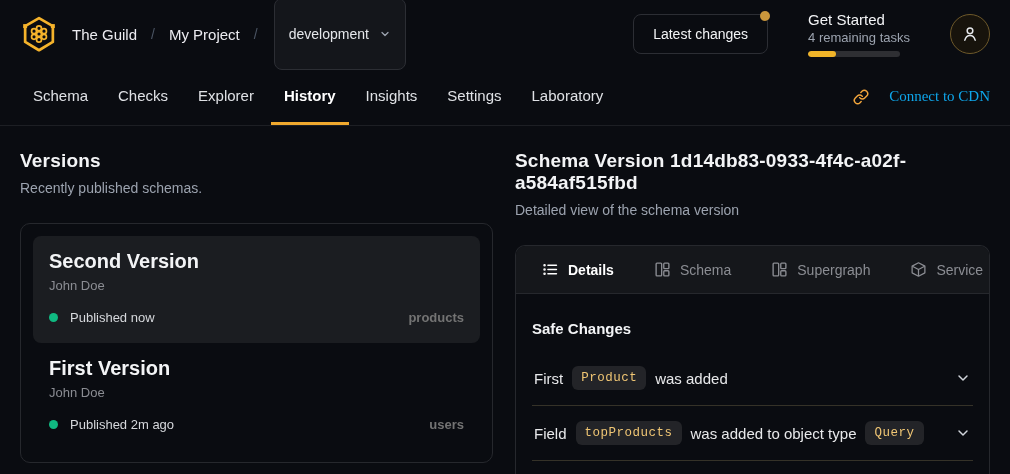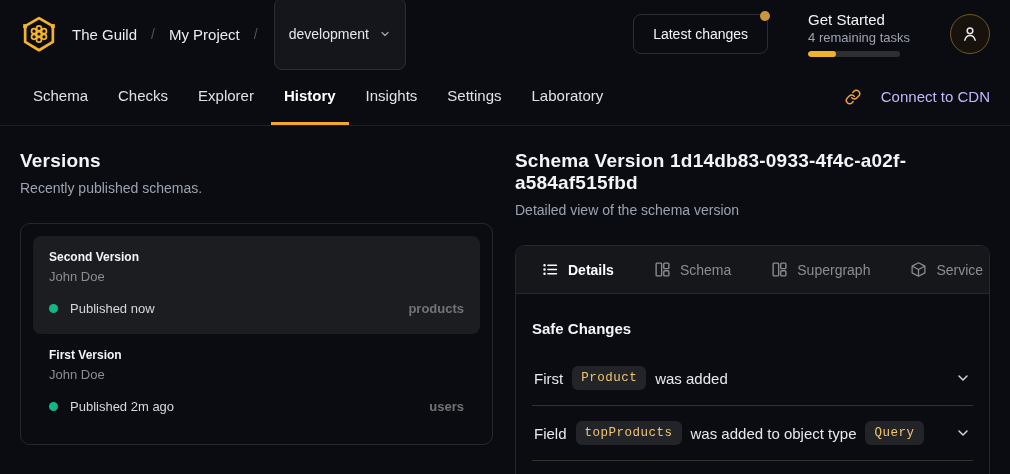--- a/index.html
+++ b/index.html
@@ -46,35 +46,35 @@
     height:58px; display:flex; align-items:stretch; padding:0 20px;
     border-bottom:1px solid #1d1f24;
   }
   .nav-tab {
     display:flex; align-items:center; padding:0 13px; margin-right:4px;
     font-size:15px; color:#dfe1e5; cursor:pointer; border-bottom:3px solid transparent;
   }
   .nav-tab.active { color:#ffffff; font-weight:bold; border-bottom-color:#f0a92e; }
   .cdn-link {
     margin-left:auto; display:flex; align-items:center; gap:20px;
-    color:#c4b5fd; font-size:15px; cursor:pointer;
+    color:#0ea5e9; font-size:15px; cursor:pointer;font-family:Liberation Serif, serif;
   }
   
   .main { display:flex; gap:22px; padding:24px 20px 0 20px; }
   .col-left { width:473px; flex:none; }
   .col-right { flex:1; min-width:0; }
   .panel-title { font-size:19px; font-weight:bold; color:#f3f4f6; letter-spacing:.2px; }
   .panel-sub { font-size:14px; color:#9ca3af; margin-top:8px; }
   
   .versions-box {
     margin-top:27px; border:1px solid #26282d; border-radius:10px; padding:12px;
   }
   .version-card { border-radius:8px; padding:14px 16px 18px 16px; cursor:pointer; }
   .version-card.selected { background:#1b1d21; }
-  .v-name { font-size:12px; font-weight:bold; color:#f3f4f6; }
+  .v-name { font-size:20px; font-weight:bold; color:#f3f4f6; }
   .v-author { font-size:13px; color:#8b8d93; margin-top:5px; }
   .v-status-row { display:flex; align-items:center; margin-top:17px; }
   .v-dot { width:9px; height:9px; border-radius:50%; background:#10b981; margin-right:12px; flex:none; }
   .v-status { font-size:13px; color:#d6d8dc; }
   .v-service { margin-left:auto; font-size:13px; font-weight:bold; color:#737373; }
   
   .detail-box {
     margin-top:27px; border:1px solid #26282d; border-bottom:none;
     border-radius:10px 10px 0 0; height:230px; overflow:hidden;
   }

